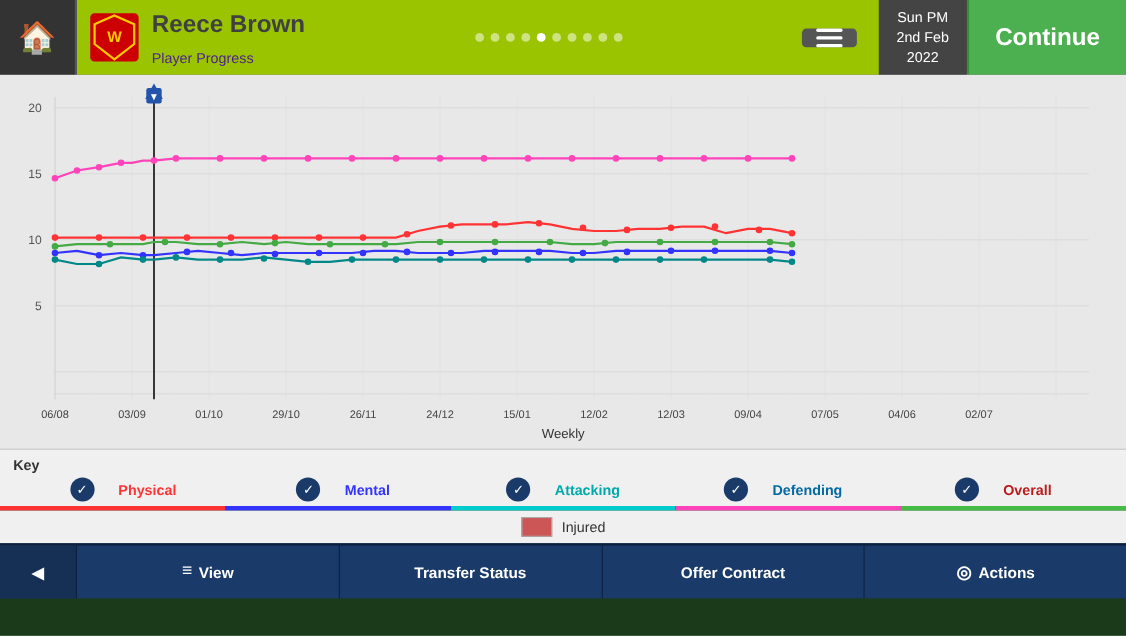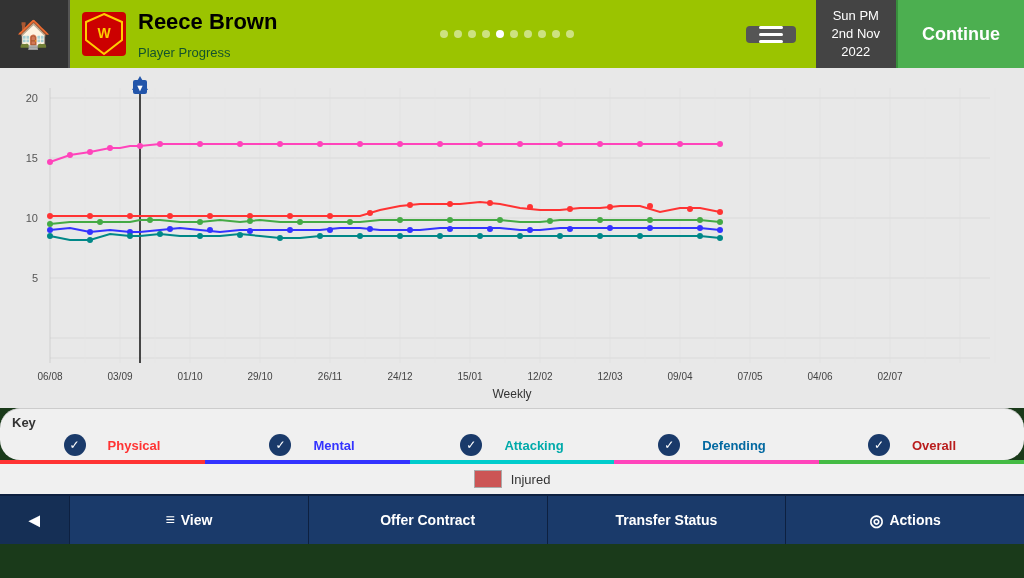--- a/index.html
+++ b/index.html
@@ -28,22 +28,22 @@
       padding: 0 12px;
       gap: 12px;
     }
     .club-crest {
       width: 44px; height: 44px;
       background: #cc0000;
       border-radius: 4px;
       display: flex; align-items: center; justify-content: center;
       color: #ffcc00; font-weight: bold; font-size: 12px;
     }
-    .player-name { font-size: 22px; font-weight: bold; color: #000000; }
-    .player-subtitle { font-size: 13px; color: #14532d; margin-top: 10px; }
+    .player-name { font-size: 22px; font-weight: bold; color: #404040; }
+    .player-subtitle { font-size: 13px; color: #4c1d95; margin-top: 10px; }
     .dots-area {
       display: flex;
       align-items: center;
       justify-content: center;
       gap: 6px;
       flex: 1;
     }
     .dot { width: 8px; height: 8px; border-radius: 50%; background: rgba(255,255,255,0.5); }
     .dot.active { background: #fff; }
     .menu-btn {
@@ -61,21 +61,21 @@
       display: flex; flex-direction: column; align-items: center; justify-content: center;
       padding: 0 16px;
       color: #fff;
       font-size: 13px;
       line-height: 1.4;
       text-align: center;
     }
     .continue-btn {
       background: #4caf50;
       color: #fff;
-      font-size: 18px;
+      font-size: 22px;
       font-weight: bold;
       padding: 0 24px;
       display: flex; align-items: center; justify-content: center;
       cursor: pointer;
       border-left: 2px solid #388e3c;
       text-align: right;
     }
 
     
     .chart-container {
@@ -88,21 +88,20 @@
       position: absolute;
       top: 0; left: 0;
       width: 100%; height: 100%;
     }
 
     
     .key-section {
       background: #f0f0f0;
       padding: 6px 12px 4px;
       border-top: 1px solid #ccc;
-      border-radius: 20px;
     }
     .key-title { font-size: 13px; color: #333; font-weight: bold; margin-bottom: 4px; }
     .key-items {
       display: flex;
       gap: 0;
       align-items: center;
     }
     .key-item {
       display: flex; align-items: center; gap: 6px;
       flex: 1;
@@ -210,21 +209,21 @@
     <div class="menu-btn">
       <div class="menu-lines">
         <div class="menu-line"></div>
         <div class="menu-line"></div>
         <div class="menu-line"></div>
       </div>
     </div>
   </div>
   <div class="date-box">
     <span>Sun PM</span>
-    <span>2nd Nov</span>
+    <span>2nd Feb</span>
     <span>2022</span>
   </div>
   <div class="continue-btn">Continue</div>
 </div>
 
 <div class="chart-container">
   <svg class="chart-svg" viewBox="0 0 1024 340" preserveAspectRatio="none">
 
     <rect width="1024" height="340" fill="#e8e8e8"></rect>
 
@@ -435,22 +434,22 @@
 
 <div class="bottom-nav">
   <div class="nav-item back-btn">
     <span>◀</span>
   </div>
   <div class="nav-item">
     <span class="nav-item-icon">≡</span>
     <span>View</span>
   </div>
   <div class="nav-item">
+    <span>Transfer Status</span>
+  </div>
+  <div class="nav-item">
     <span>Offer Contract</span>
-  </div>
-  <div class="nav-item">
-    <span>Transfer Status</span>
   </div>
   <div class="nav-item">
     <span class="nav-item-icon">◎</span>
     <span>Actions</span>
   </div>
 </div>
 
 </body></html>

